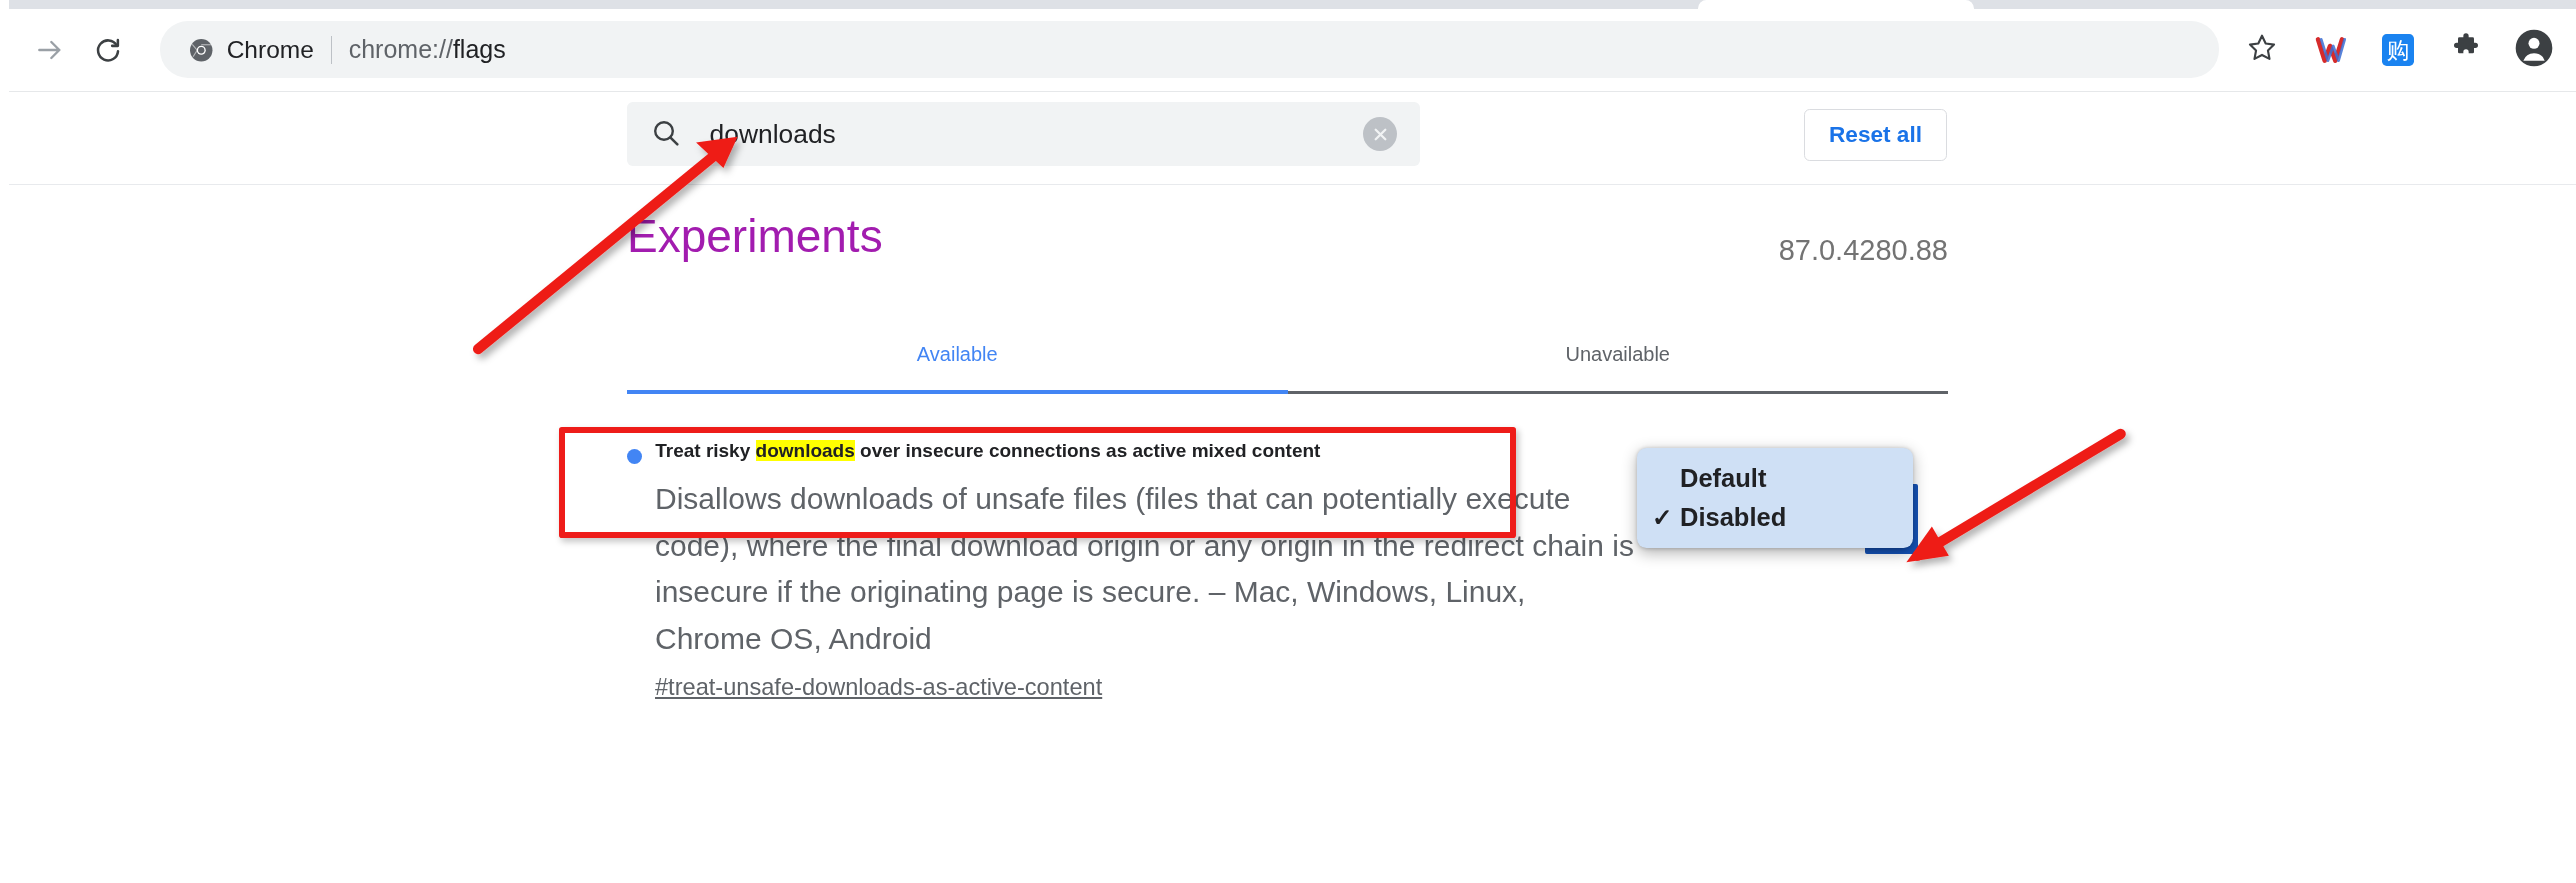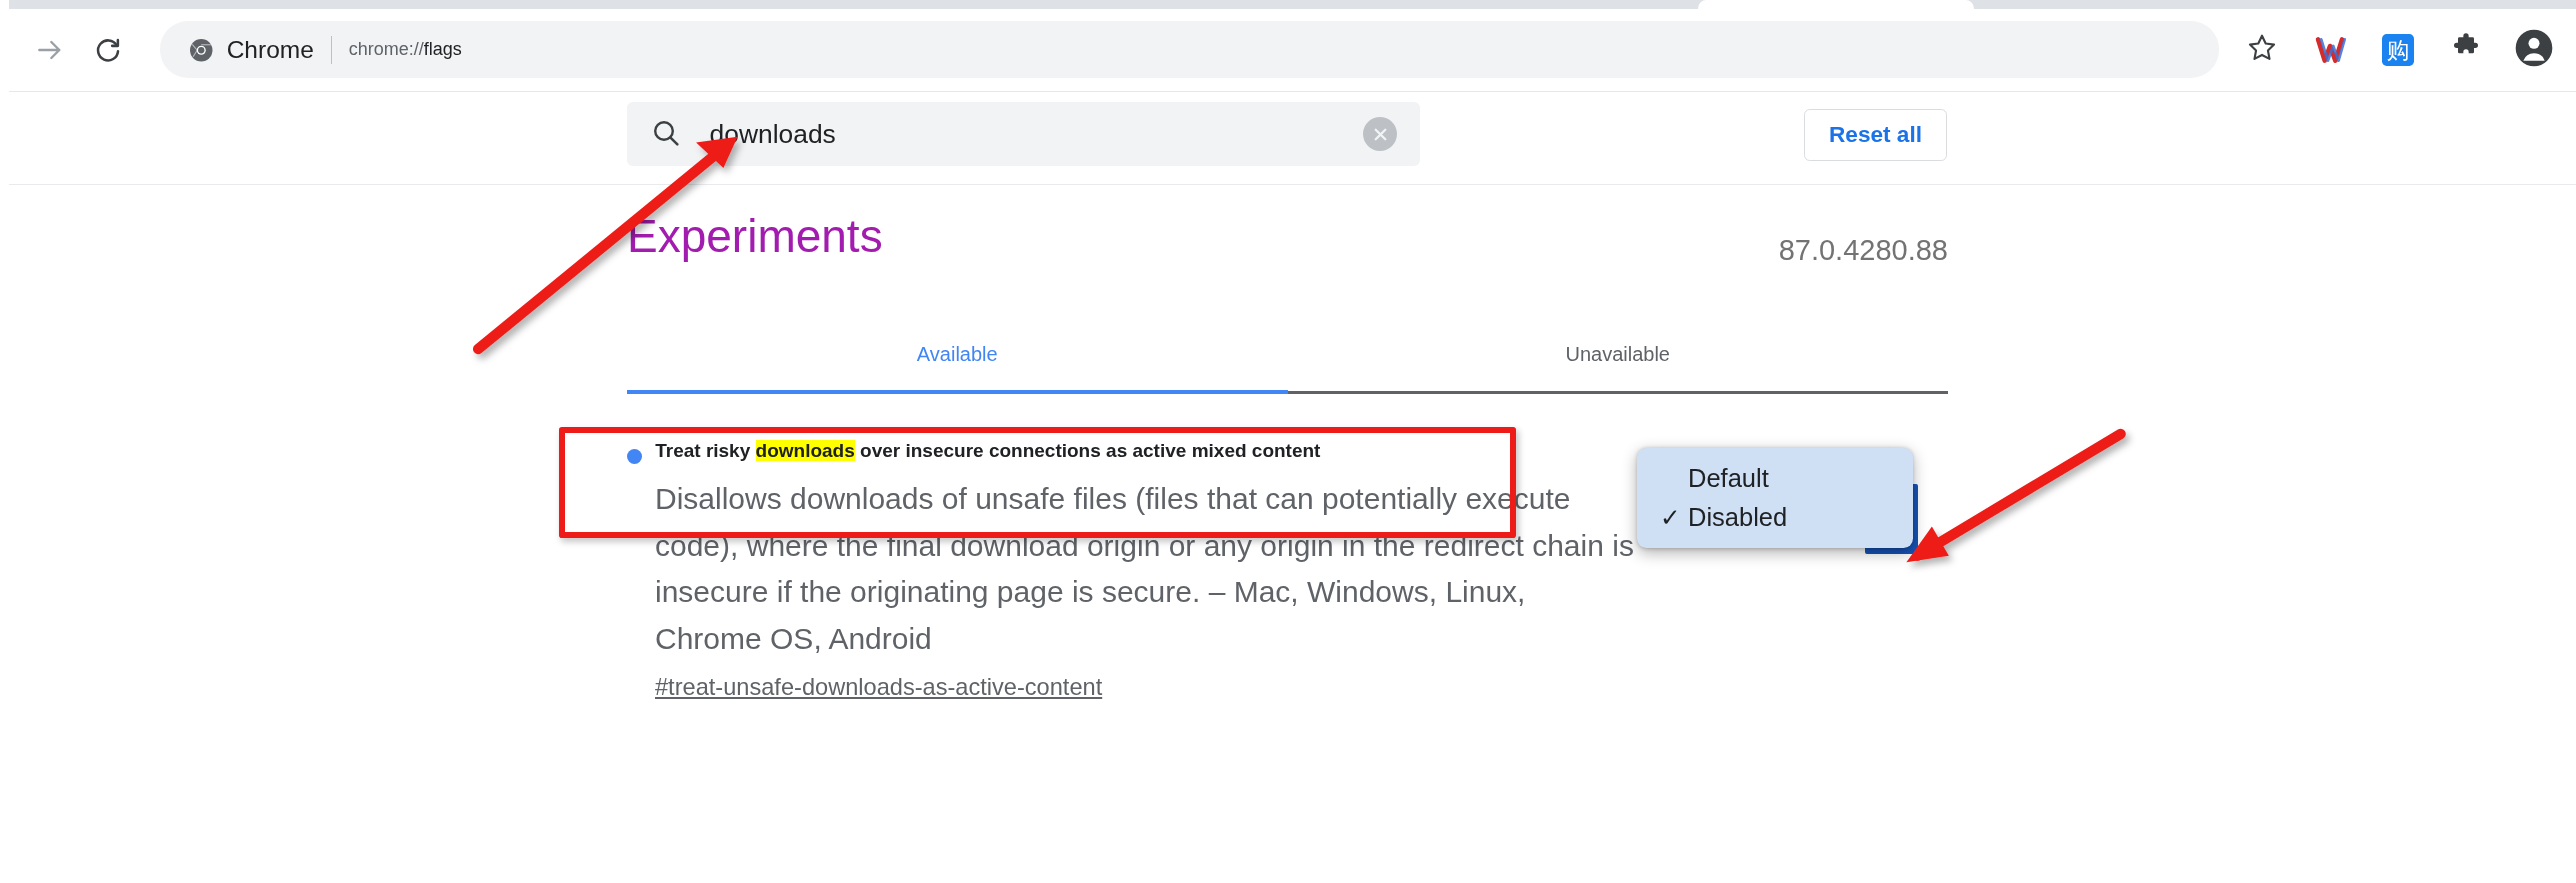--- a/index.html
+++ b/index.html
@@ -86,21 +86,21 @@
     white-space: nowrap;
   }
   .omnibox-sep {
     width: 0.9px;
     height: 28px;
     background: #bdc1c6;
     margin: 0 17px;
     flex: 0 0 auto;
   }
   .omnibox-url {
-    font-size: 18px;
+    font-size: 25px;
     color: #5f6368;
     white-space: nowrap;
   }
   .omnibox-url b { color: #202124; font-weight: 400; }
 
   .toolbar-actions {
     display: flex;
     align-items: center;
     flex: 0 0 auto;
     margin-left: 9.4px;
@@ -325,22 +325,23 @@
     box-shadow: 0 4.7px 15px rgba(0,0,0,0.30), 0 0.9px 3.8px rgba(0,0,0,0.18);
     padding: 11.3px 0 11.3px 0;
     z-index: 5;
   }
   .dropdown-item {
     height: 39px;
     display: flex;
     align-items: center;
     font-size: 25.5px;
     color: #202124;
-    padding-left: 23px;
+    padding-left: 15px;
     font-family: "Liberation Sans", sans-serif;
+    font-weight: bold;
   }
   .dropdown-check {
     width: 28px;
     flex: 0 0 auto;
     font-size: 24.5px;
     color: #202124;
     text-align: left;
   }
 
   

